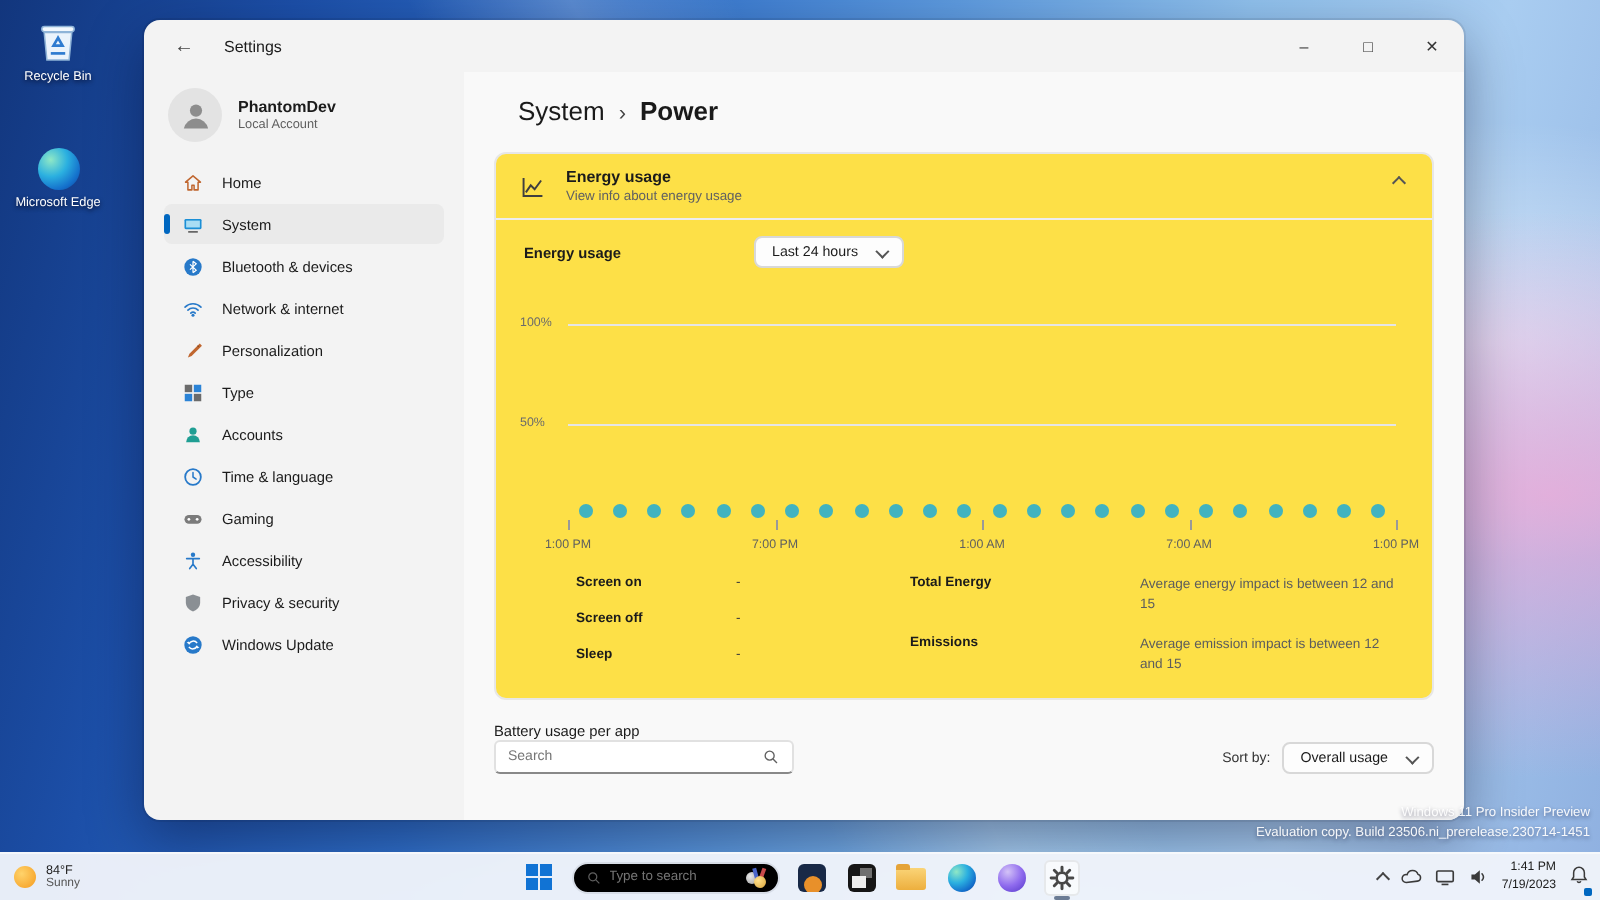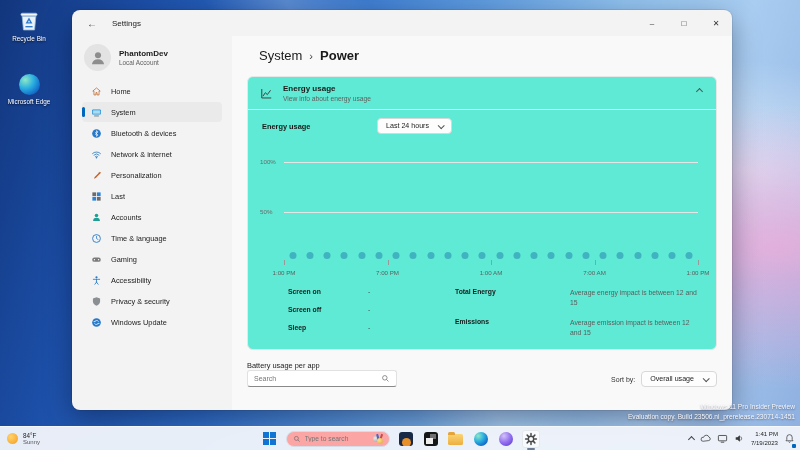--- a/index.html
+++ b/index.html
@@ -40,21 +40,21 @@
               border-radius:4px; font-size:7.4px; color:#1b1b1b; }
   .nav-item.selected { background:#eaeaea; }
   .nav-item .accent { display:none; }
   .nav-item.selected .accent { display:block; position:absolute; left:0; top:5px; bottom:5px; width:3px; border-radius:2px; background:var(--accent,#0067c0); }
   .nav-ico { width:11px; height:11px; flex:none; }
   
   .main { flex:1; background:#f9f9f9; padding:6px 15px 0; overflow:hidden; }
   .breadcrumb { font-size:13px; color:#1a1a1a; margin:6px 12px 13px; }
   .breadcrumb .sep { margin:0 7px; color:#444; font-size:11px; }
   .breadcrumb .current { font-weight:bold; }
-  .card { background:#5eead4; border:1px solid #e7e7e7; border-radius:6px; }
+  .card { background:#fde047; border:1px solid #e7e7e7; border-radius:6px; }
   .card-header { display:flex; align-items:center; gap:10px; padding:7px 12px; position:relative; }
   .card-ico { width:13px; height:13px; }
   .card-title { font-size:8px; font-weight:bold; color:#1b1b1b; }
   .card-sub { font-size:6.7px; color:#616161; margin-top:2px; }
   .chev { width:5px; height:5px; border-right:1.1px solid #555; border-bottom:1.1px solid #555; display:inline-block; }
   .chev.down { transform:rotate(45deg) translateY(-1px); }
   .chev.up { transform:rotate(-135deg); }
   .collapse-btn { position:absolute; right:14px; top:12px; }
   .card-divider { height:1px; background:#ededed; }
   .range-row { display:flex; align-items:center; padding:8px 14px 4px; }
@@ -94,21 +94,21 @@
   
   .taskbar { position:absolute; left:0; right:0; bottom:0; height:24px; background:rgba(238,243,250,.97);
              border-top:1px solid rgba(255,255,255,.55); display:flex; align-items:center; z-index:60; }
   .tb-weather { position:absolute; left:7px; display:flex; align-items:center; gap:5px; }
   .sun { width:11px; height:11px; border-radius:50%; background:radial-gradient(circle at 35% 35%, #ffd36b, #f59b1e); }
   .w-temp { font-size:6.3px; color:#222; }
   .w-cond { font-size:6px; color:#555; }
   .tb-center { margin:0 auto; display:flex; align-items:center; gap:7px; }
   .start-btn { width:16px; height:16px; display:grid; grid-template-columns:6px 6px; grid-template-rows:6px 6px; gap:1.5px; place-content:center; }
   .start-btn i { background:#1173d4; }
-  .tb-search { width:104px; height:16px; border-radius:8px; background:#fca5a5; border:1px solid #d7dde7;
+  .tb-search { width:104px; height:16px; border-radius:8px; background:#000000; border:1px solid #d7dde7;
                display:flex; align-items:center; padding:0 6px; gap:4px; }
   .tb-search input { border:none; outline:none; flex:1; font-size:6.7px; color:#5a5a5a; background:transparent; font-family:inherit; min-width:0; }
   .medal { position:relative; width:10px; height:10px; flex:none; }
   .medal .m-gray { position:absolute; left:0; top:2px; width:6px; height:6px; border-radius:50%; background:radial-gradient(circle at 35% 35%, #e9e9e9, #9c9c9c); }
   .medal .m-ribbon { position:absolute; right:1px; top:0; width:2px; height:7px; background:#c94b4b; transform:rotate(20deg); }
   .medal .m-ribbon2 { position:absolute; right:4px; top:0; width:2px; height:7px; background:#4b66c9; transform:rotate(-15deg); }
   .medal .m-gold { position:absolute; right:0; bottom:0; width:6px; height:6px; border-radius:50%; background:radial-gradient(circle at 35% 35%, #ffe08a, #d9a43b); }
   .tb-app { width:18px; height:18px; display:flex; align-items:center; justify-content:center; position:relative; border-radius:3px; }
   .tb-app.active { background:rgba(255,255,255,.65); box-shadow:inset 0 0 0 1px rgba(0,0,0,.07); }
   .tb-app.active::after { content:""; position:absolute; bottom:-2px; left:50%; transform:translateX(-50%);
@@ -320,21 +320,21 @@
                 <use href="#i-personalization"></use>
               </svg>
     <span class="nav-label">Personalization</span>
   </div>
 
   <div class="nav-item">
 
     <svg class="nav-ico">
                 <use href="#i-apps"></use>
               </svg>
-    <span class="nav-label">Last</span>
+    <span class="nav-label">Type</span>
   </div>
 
   <div class="nav-item">
 
     <svg class="nav-ico">
                 <use href="#i-accounts"></use>
               </svg>
     <span class="nav-label">Accounts</span>
   </div>
 

